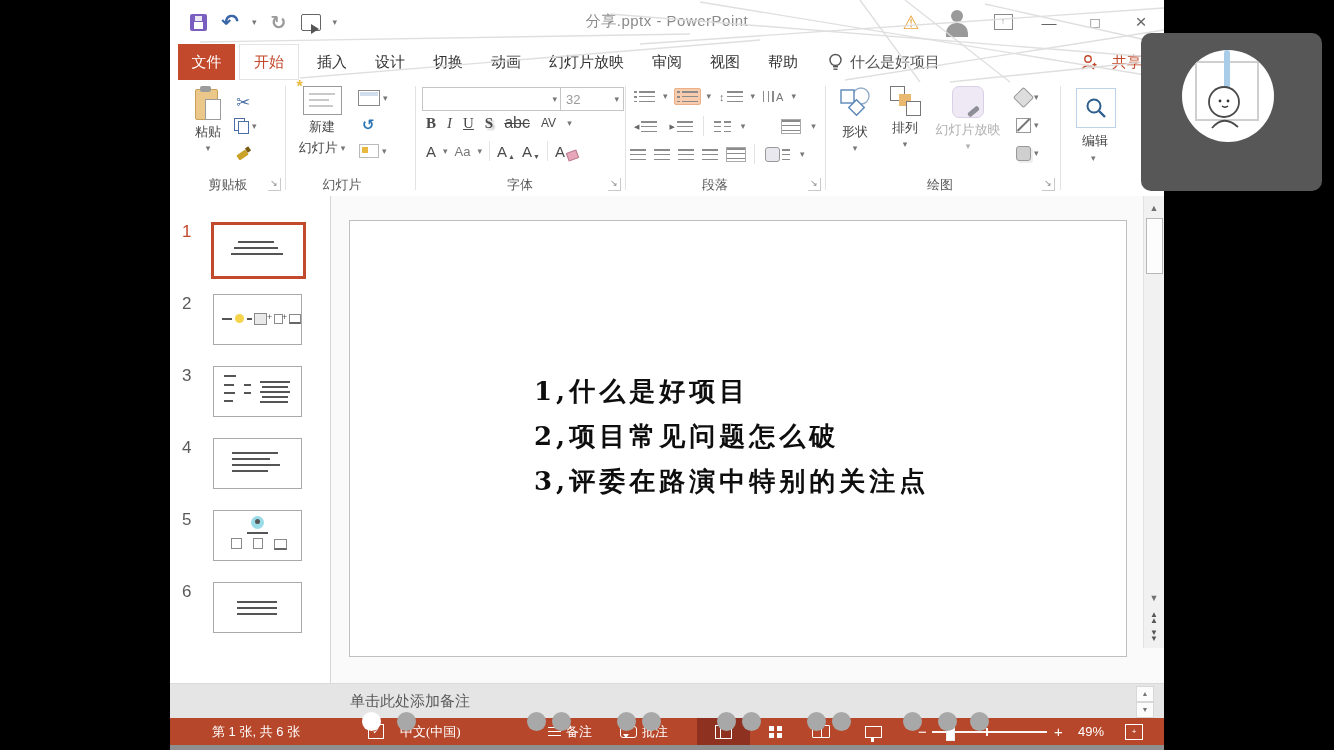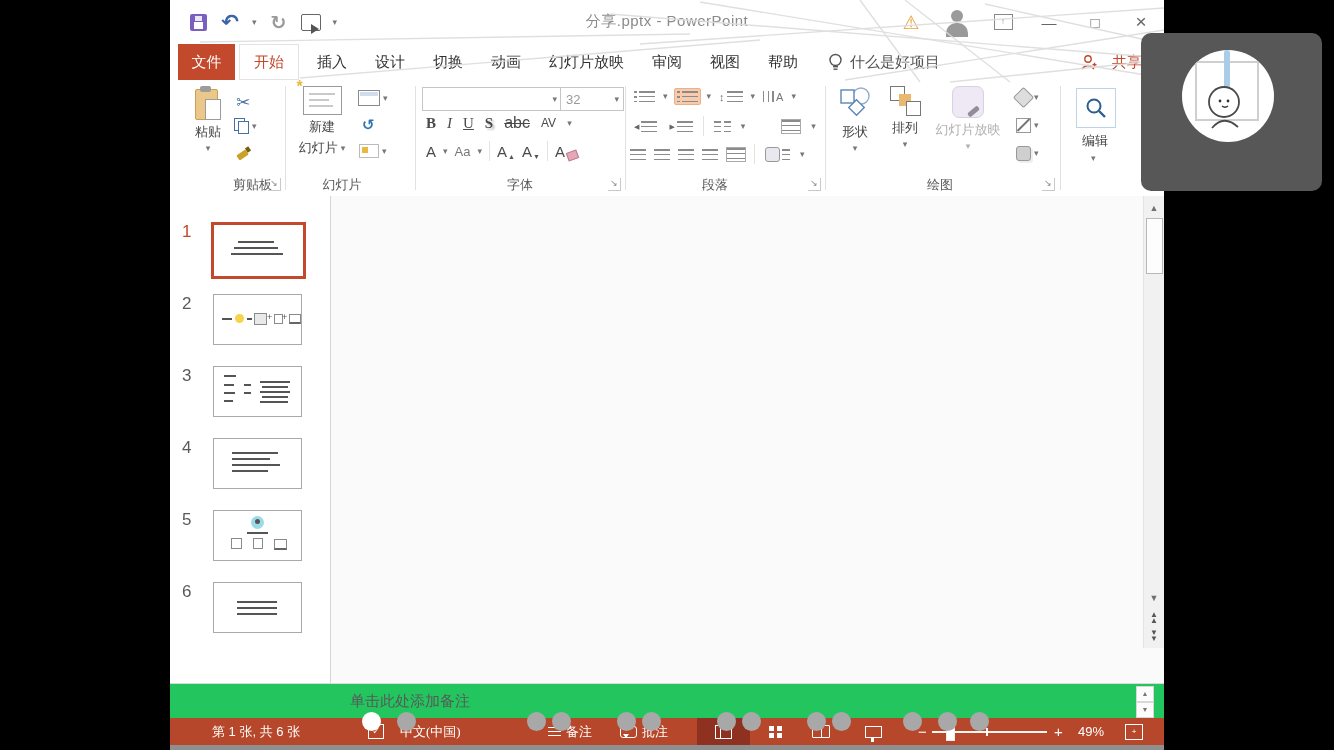--- a/index.html
+++ b/index.html
@@ -105,21 +105,21 @@
   .tsq{position:absolute;border:1px solid #8a8a8a;background:#fff;}
   
   .canvas{position:absolute;left:179px;top:24px;width:776px;height:435px;background:#fff;border:1px solid #BFBFBF;}
   .slide-text{position:absolute;left:184px;top:148px;font-family:"DejaVu Serif","Liberation Serif",serif;font-weight:bold;color:#0e0e0e;font-size:26px;letter-spacing:4px;line-height:45px;white-space:nowrap;}
   
   .vscroll{position:absolute;left:973px;top:0;width:20px;height:452px;background:#F1F1F1;border-left:1px solid #E3E3E3;}
   .sc-btn{position:absolute;left:2px;width:16px;height:16px;color:#707070;font-size:9px;text-align:center;line-height:16px;}
   .sc-thumb{position:absolute;left:2px;top:22px;width:15px;height:54px;background:#FDFDFD;border:1px solid #B8B8B8;}
   .dblarr{position:absolute;left:2px;width:16px;text-align:center;color:#555;font-size:8px;line-height:.75;}
   
-  .notesbar{position:absolute;left:0;top:683px;width:994px;height:35px;background:#22c55e;border-top:1px solid #DADADA;}
+  .notesbar{position:absolute;left:0;top:683px;width:994px;height:35px;background:#e5e5e5;border-top:1px solid #DADADA;}
   .notes-text{position:absolute;left:180px;top:8px;font-size:15px;color:#595959;}
   .nscroll{position:absolute;left:966px;top:2px;width:17px;height:30px;}
   .nsb{width:16px;height:14px;border:1px solid #D8D8D8;background:#FCFCFC;color:#777;font-size:7px;text-align:center;line-height:14px;}
   
   .statusbar{position:absolute;left:0;top:718px;width:994px;height:27px;background:#B7472A;color:#fff;font-size:13px;}
   .sb{position:absolute;top:0;height:27px;display:flex;align-items:center;gap:5px;}
   .ic-proof{width:14px;height:13px;border:1.2px solid #fff;position:relative;font-size:9px;line-height:12px;text-align:center;}
   .ic-noteslines{width:13px;height:9px;background:repeating-linear-gradient(to bottom,#fff 0 1.4px,transparent 1.4px 4px);}
   .ic-bubble{width:15px;height:10px;border:1.3px solid #fff;border-radius:3px;position:relative;}
   .ic-bubble::after{content:"";position:absolute;left:2px;bottom:-4px;width:0;height:0;border:3px solid transparent;border-top:4px solid #fff;}
@@ -235,21 +235,21 @@
       <div class="smallrow" style="left:66px;top:12px;">
           <span class="ic-cut">✂</span>
         </div>
       <div class="smallrow" style="left:64px;top:38px;">
           <span class="ic-copy"></span>
           <span class="caret">▾</span>
         </div>
       <div class="smallrow" style="left:66px;top:66px;">
           <span class="ic-painter"></span>
         </div>
-      <div class="glabel" style="left:14px;width:88px;text-align:right;">剪贴板</div>
+      <div class="glabel" style="left:14px;width:88px;">剪贴板</div>
       <div class="launcher" style="left:98px;">↘</div>
       <div class="gsep" style="left:115px;"></div>
 
       <div class="bigbtn" style="left:124px;width:56px;">
         <span class="icon-newslide">
           <span class="star">*</span>
           <span class="l" style="top:6px;width:26px;"></span>
             <span class="l" style="top:12px;width:20px;"></span>
             <span class="l" style="top:18px;width:24px;"></span>
         </span>
@@ -474,20 +474,27 @@
           <span class="tsq" style="left:60px;top:28px;width:11px;height:8px;border-bottom:2px solid #666;"></span>
         </div>
         <div class="thumb-num" style="top:386px;">6</div>
         <div class="thumb-box" style="top:386px;">
           <span class="tl" style="left:23px;top:18px;width:40px;height:1.5px;"></span>
           <span class="tl" style="left:23px;top:24px;width:40px;height:1.5px;"></span>
           <span class="tl" style="left:23px;top:30px;width:40px;height:1.5px;"></span>
         </div>
       </div>
 
+      <div class="canvas">
+        <div class="slide-text">
+          <div>1,什么是好项目</div>
+          <div>2,项目常见问题怎么破</div>
+          <div>3,评委在路演中特别的关注点</div>
+        </div>
+      </div>
 
       <div class="vscroll">
         <span class="sc-btn" style="top:4px;">▲</span>
         <span class="sc-thumb"></span>
         <span class="sc-btn" style="top:394px;">▼</span>
         <span class="dblarr" style="top:416px;"><span>▲</span><br><span>▲</span></span>
         <span class="dblarr" style="top:434px;"><span>▼</span><br><span>▼</span></span>
       </div>
     </div>
 

